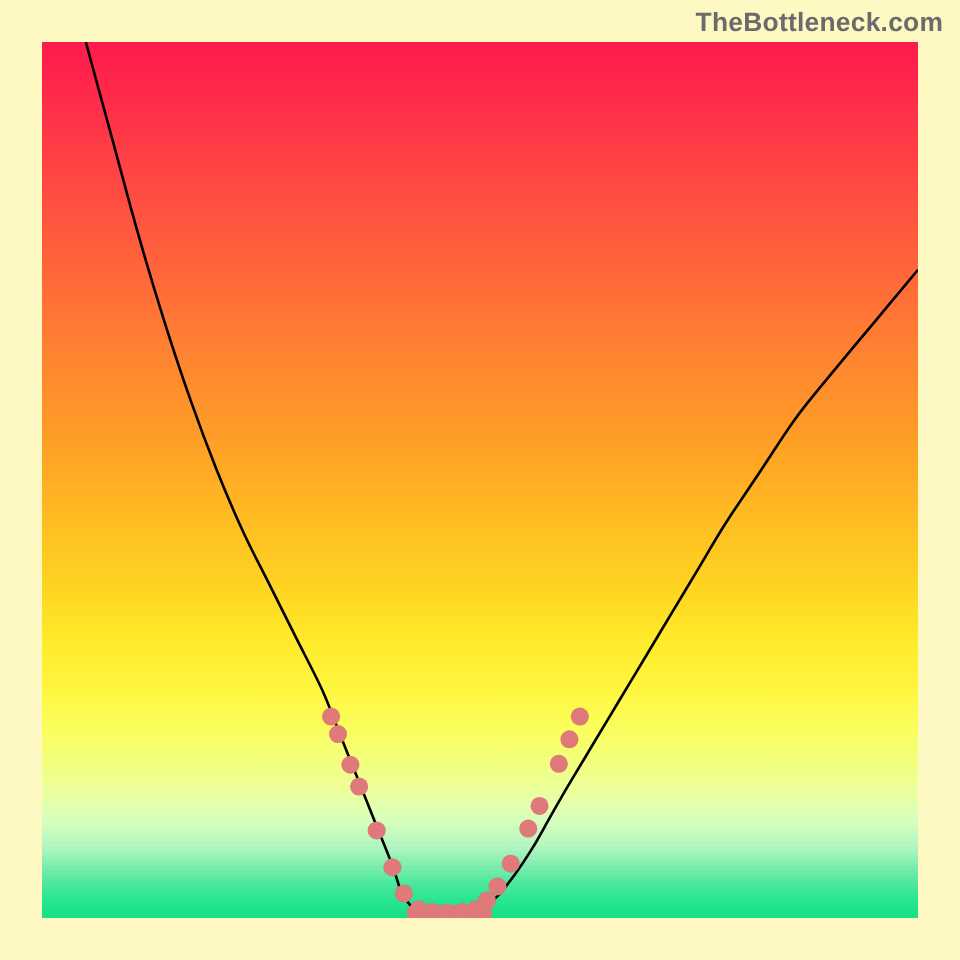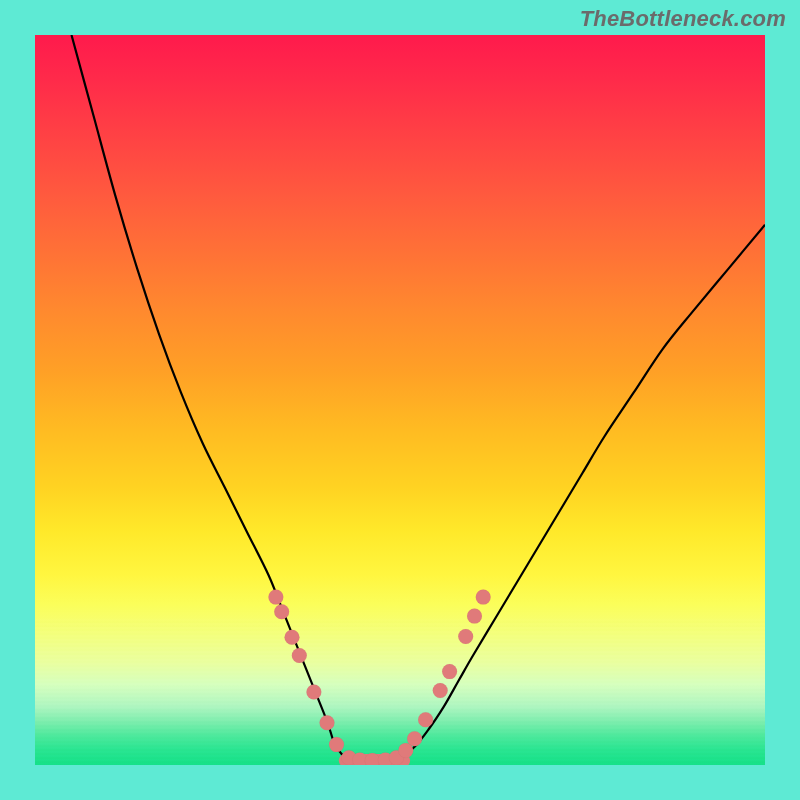--- a/index.html
+++ b/index.html
@@ -8,22 +8,21 @@
     width: 800px;
     height: 800px;
     overflow: hidden;
     background: #000;
     font-family: Arial, Helvetica, sans-serif;
   }
   .stage {
     position: relative;
     width: 800px;
     height: 800px;
-    background: #5eead4;
-    font-style: italic;
+    background: #fef9c3;
   }
   .watermark {
     position: absolute;
     top: 6px;
     right: 14px;
     font-size: 22px;
     font-weight: 600;
     color: #6b6b6b;
     letter-spacing: 0.2px;
     z-index: 20;

